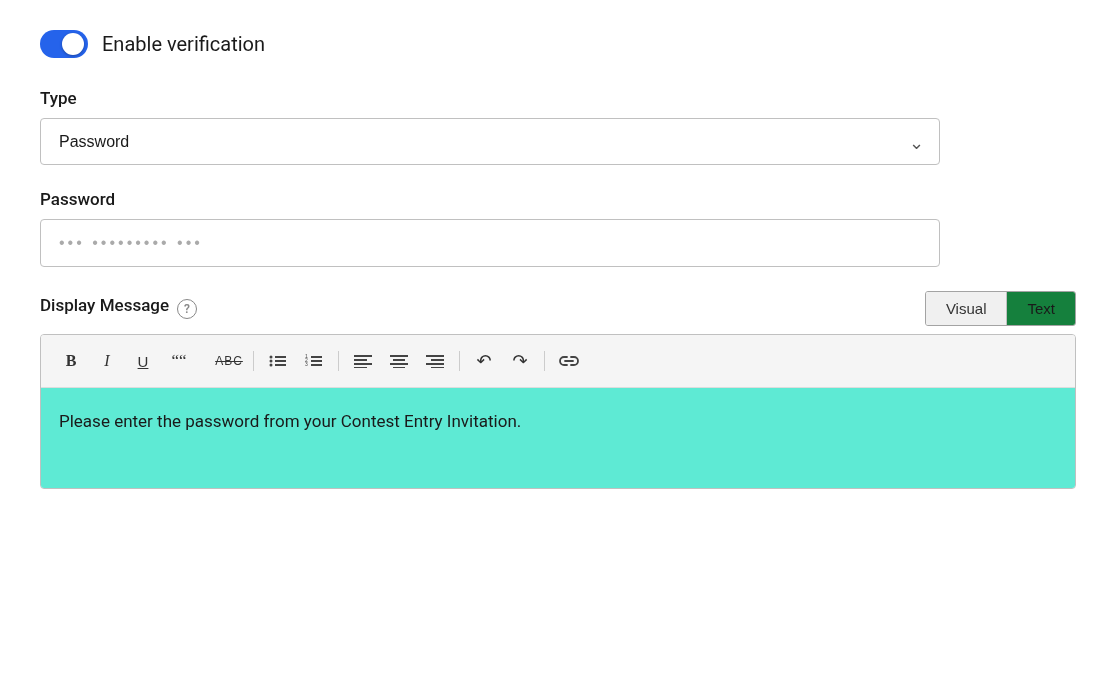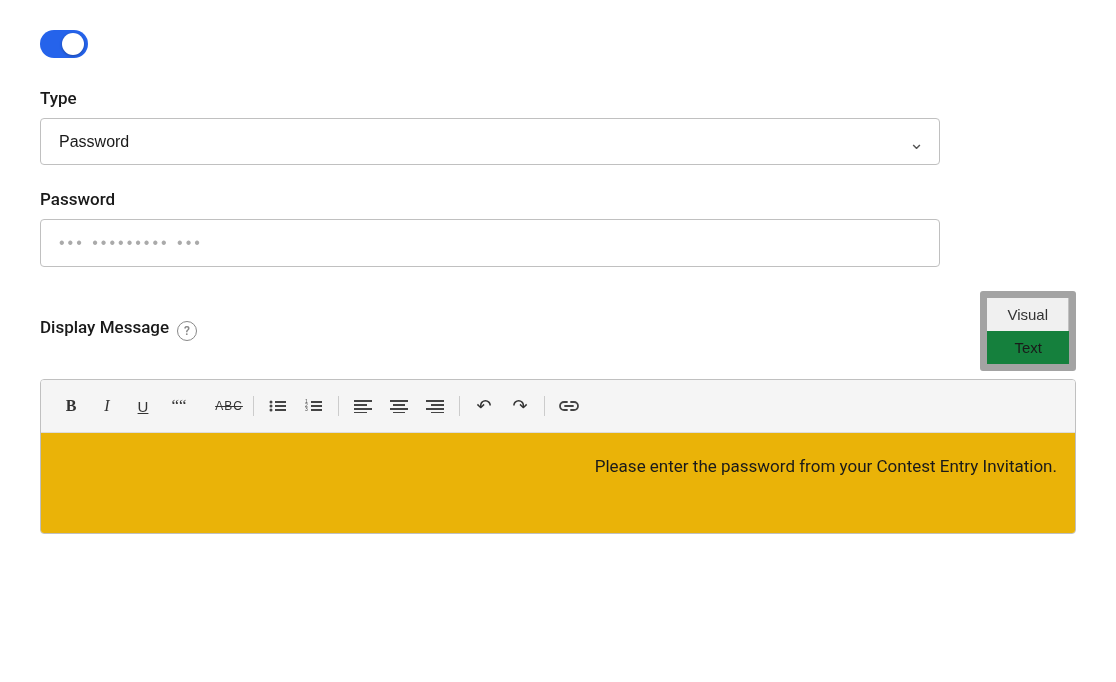--- a/index.html
+++ b/index.html
@@ -135,24 +135,23 @@
       align-items: center;
       justify-content: center;
       font-size: 12px;
       color: #888;
       cursor: pointer;
       font-weight: 600;
     }
 
     .view-toggle {
       display: flex;
-      border: 7px solid #a3a3a3;
+      border: 1px solid #a3a3a3;
       border-radius: 3px;
       overflow: hidden;
-      flex-direction: column;
     }
 
     .view-btn {
       padding: 8px 20px;
       font-size: 15px;
       cursor: pointer;
       background: #f0f0f0;
       border: none;
       color: #333;
     }
@@ -208,36 +207,36 @@
     .toolbar-divider {
       width: 1px;
       height: 20px;
       background: #ccc;
       margin: 0 4px;
     }
 
     .editor-content {
       padding: 20px 18px;
       min-height: 100px;
-      background: #eab308;
+      background: #5eead4;
       font-size: 17px;
       color: #1a1a1a;
       line-height: 1.6;
-      text-align: right;
     }
   </style>
 </head>
 <body>
 
 <div class="toggle-row">
   <div class="toggle-switch">
     <div class="toggle-track">
       <div class="toggle-thumb"></div>
     </div>
   </div>
+  <span class="toggle-label">Enable verification</span>
 </div>
 
 <div class="field-section">
   <span class="field-label">Type</span>
   <div class="select-wrapper">
     <select class="select-box">
       <option>Password</option>
       <option>Email</option>
       <option>Code</option>
     </select>

